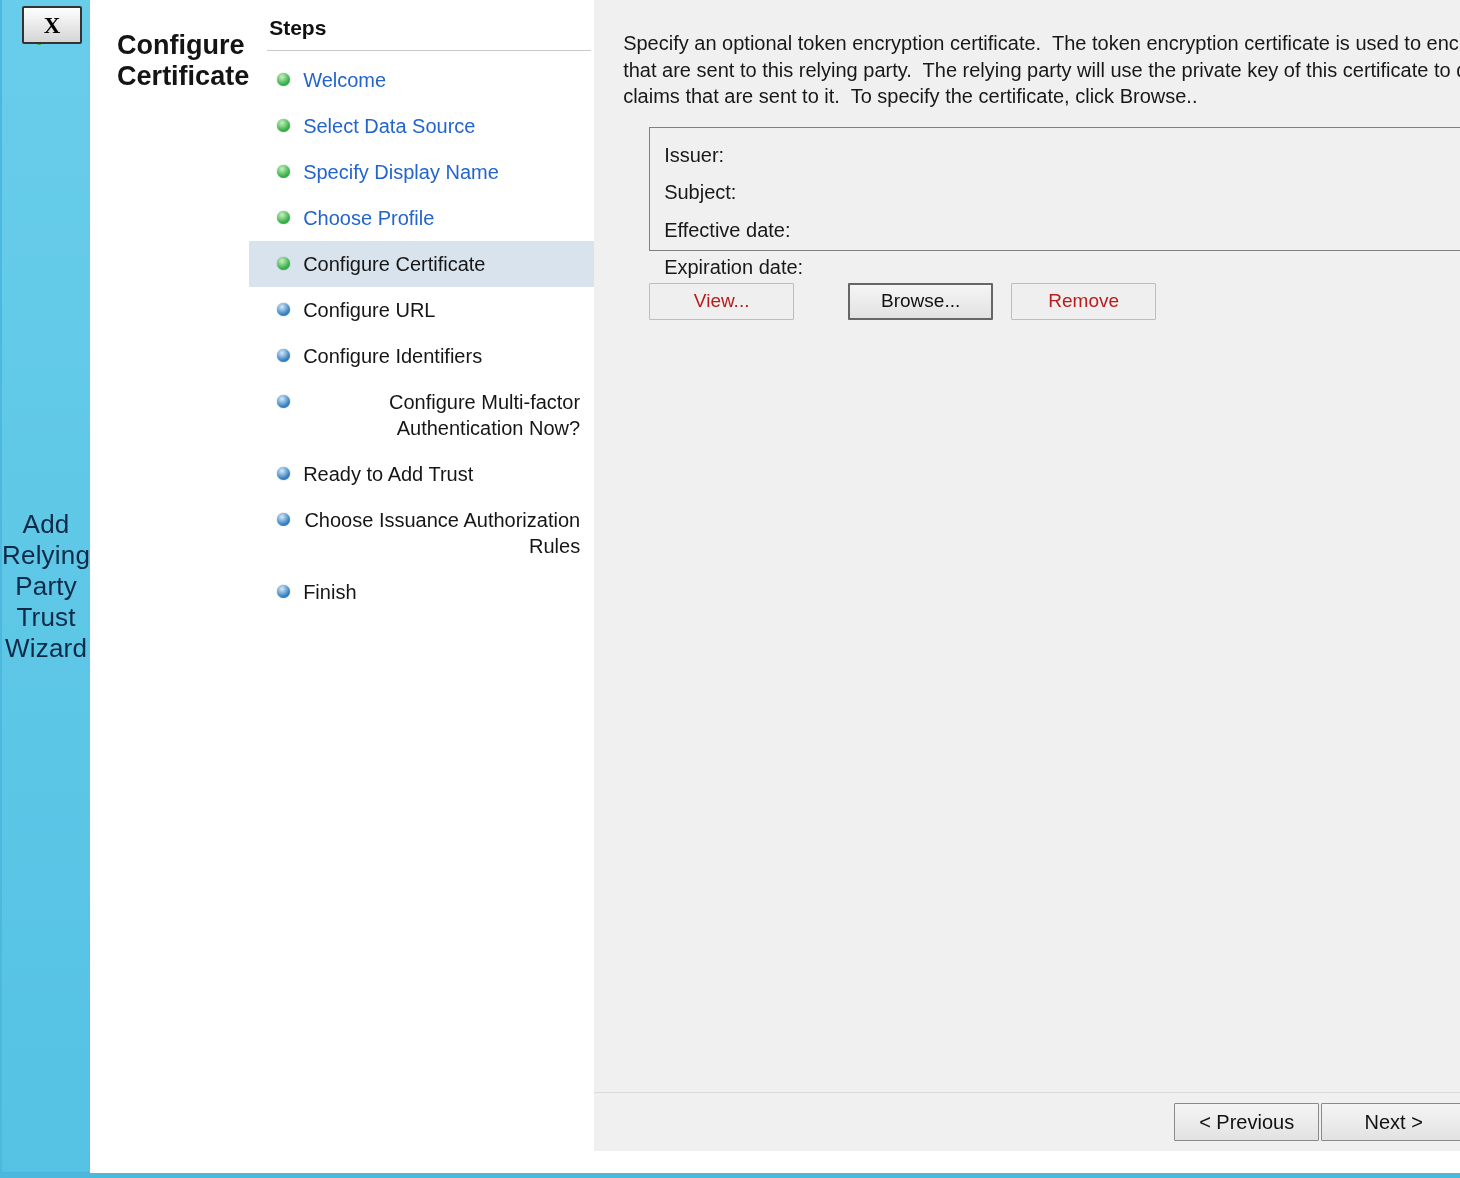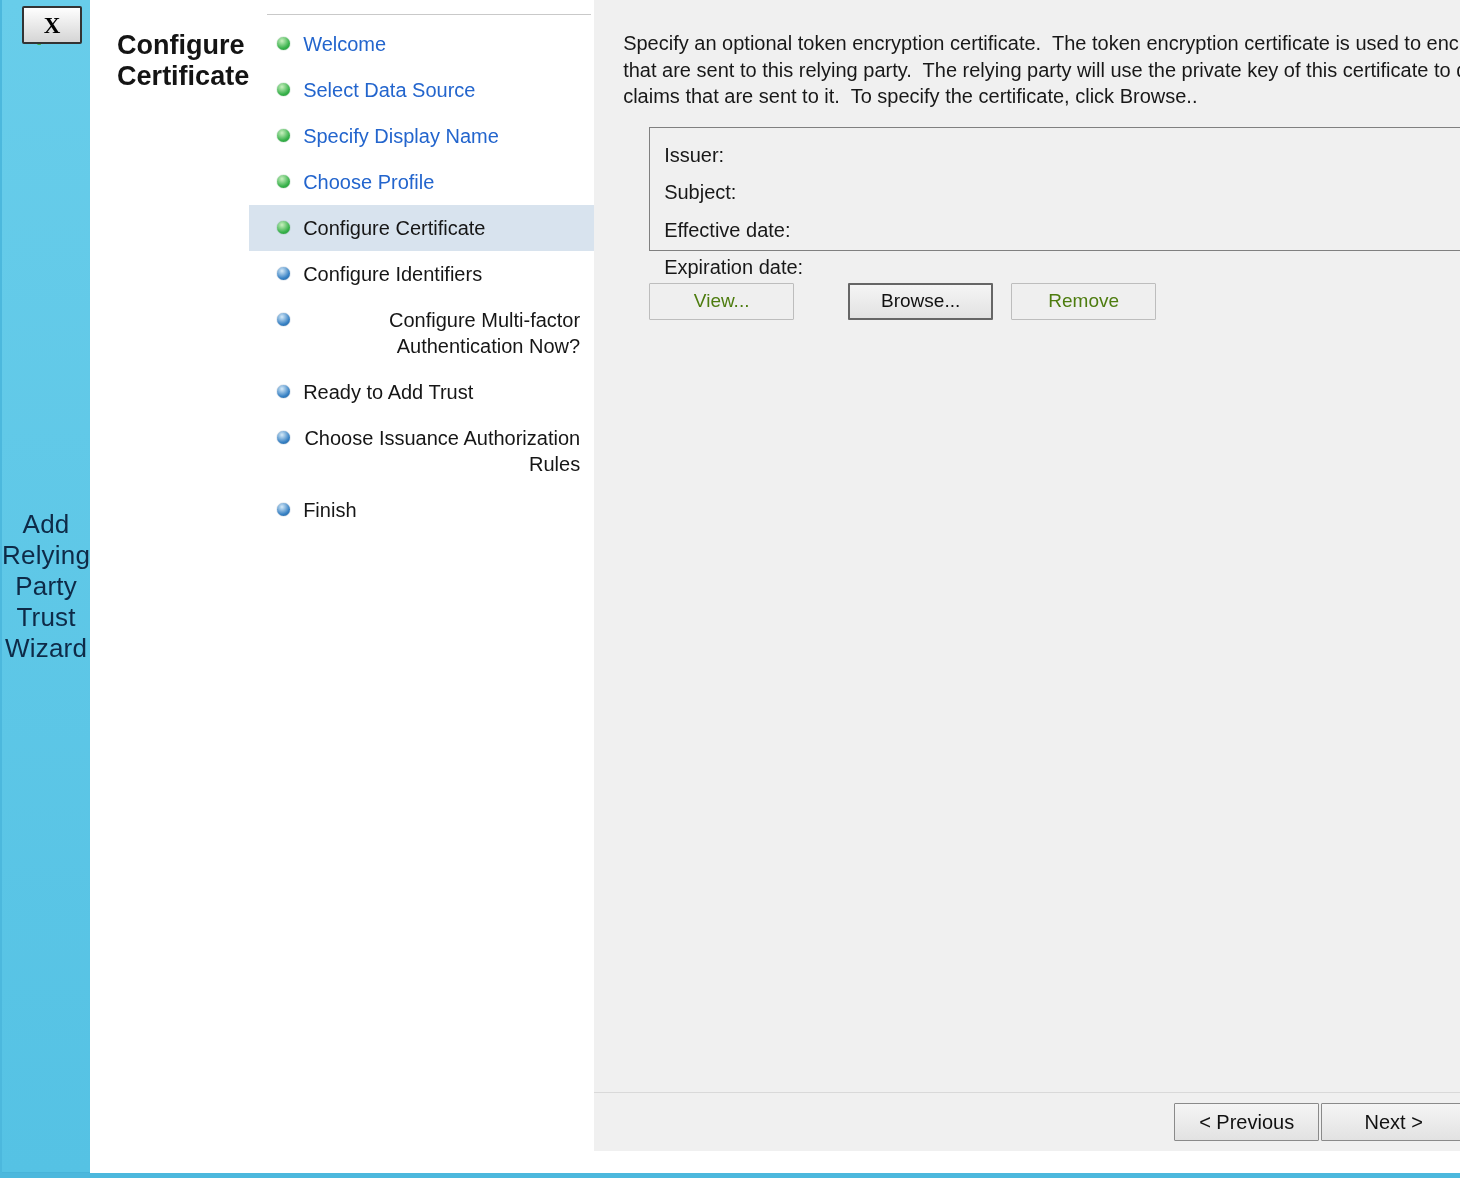--- a/index.html
+++ b/index.html
@@ -84,21 +84,21 @@
 
   .btn-row { display: flex; gap: 18px; margin: 32px 0 0 55px; }
   button.wbtn {
     width: 145px; height: 37px;
     font-family: inherit; font-size: 19px; color: #111;
     background: linear-gradient(#f5f5f5, #e2e2e2);
     border: 1px solid #8a8a8a; border-radius: 1px;
     cursor: pointer;
   }
   button.wbtn:disabled {
-    background: #efefef; border: 1px solid #bdbdbd; color: #4d7c0f; cursor: default;
+    background: #efefef; border: 1px solid #bdbdbd; color: #b91c1c; cursor: default;
   }
   button.wbtn.focused { border: 2px solid #666666; margin-left: 36px; }
 
   .flex-spacer { flex: 1; }
   .footer-sep { border-top: 1px solid #d9d9d9; }
   .footer {
     flex: 0 0 58px; background: #f0f0f0;
     display: flex; justify-content: flex-end; align-items: center;
     gap: 2px; padding-right: 47px;
   }
@@ -123,20 +123,21 @@
     <button class="close-btn">X</button>
   </div>
 
   <div class="header">
     <h1>Configure Certificate</h1>
   </div>
 
   <div class="main">
 
     <aside class="sidebar">
+      <div class="steps-heading">Steps</div>
       <div class="steps-sep"></div>
       <ul class="steps">
         <li class="step done">
           <span class="bullet"></span>
           <span class="label">Welcome</span>
         </li>
         <li class="step done">
           <span class="bullet"></span>
           <span class="label">Select Data Source</span>
         </li>
@@ -144,20 +145,24 @@
           <span class="bullet"></span>
           <span class="label">Specify Display Name</span>
         </li>
         <li class="step done">
           <span class="bullet"></span>
           <span class="label">Choose Profile</span>
         </li>
         <li class="step current">
           <span class="bullet"></span>
           <span class="label">Configure Certificate</span>
+        </li>
+        <li class="step todo">
+          <span class="bullet"></span>
+          <span class="label">Configure URL</span>
         </li>
         <li class="step todo">
           <span class="bullet"></span>
           <span class="label">Configure Identifiers</span>
         </li>
         <li class="step todo">
           <span class="bullet"></span>
           <span class="label">Configure Multi-factor Authentication Now?</span>
         </li>
         <li class="step todo">

